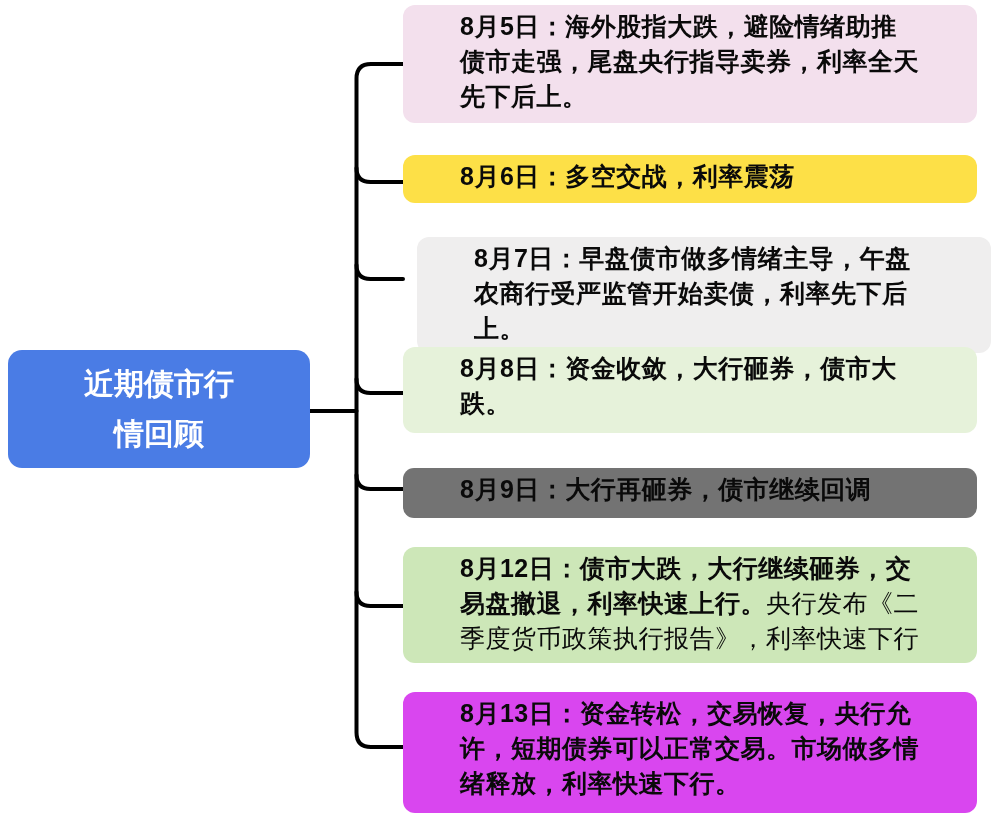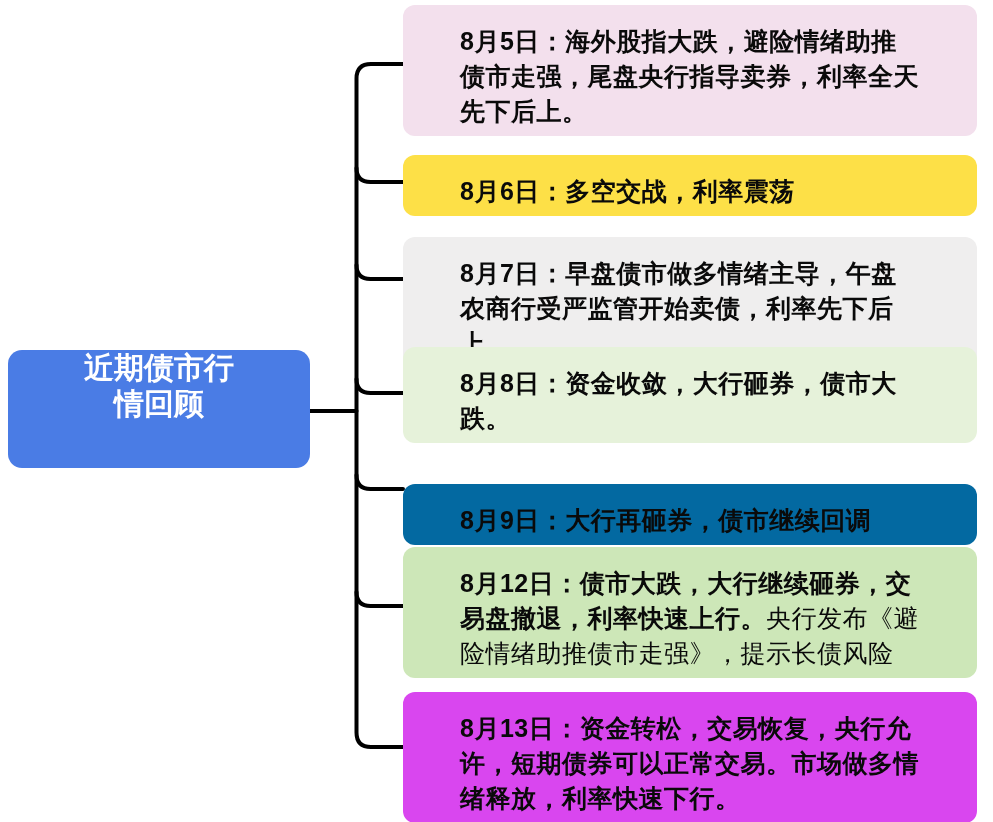--- a/index.html
+++ b/index.html
@@ -14,34 +14,34 @@
   svg.connectors {
     position: absolute; left: 0; top: 0;
     width: 993px; height: 822px;
     pointer-events: none;
   }
   .root-node {
     position: absolute;
     left: 8px; top: 350px;
     width: 302px; height: 118px;
     border-radius: 14px;
-    display: flex; justify-content: center;
+    display: flex; align-items: center; justify-content: center;
     text-align: center;
-    font-size: 30px; line-height: 36px; font-weight: 700;
+    font-size: 30px; line-height: 50px; font-weight: 700;
     color: #ffffff;
     padding: 0 70px;
     box-sizing: border-box;
   }
   .branch-node {
     position: absolute;
     left: 403px;
     width: 574px;
     box-sizing: border-box;
     border-radius: 12px;
-    padding: 19px 58px 7px 57px;
+    padding: 4px 58px 7px 57px;
     font-size: 25px; line-height: 35px;
     color: #0a0a0a;
     letter-spacing: 0.5px;
   }
   .branch-node .seg-bold { font-weight: 700; }
   .branch-node .seg-normal { font-weight: 400; }
 </style>
 </head>
 <body>
 
@@ -62,20 +62,20 @@
     </g>
   </svg>
 
   <div class="root-node" id="root-node" style="background: rgb(74, 124, 229); color: rgb(255, 255, 255);">
     <span>近期债市行情回顾</span>
   </div>
 
   <div id="branch-list">
       <div class="branch-node" style="top: 5px; min-height: 118px; background: rgb(243, 224, 237);"><span class="seg-bold">8月5日：海外股指大跌，避险情绪助推债市走强，尾盘央行指导卖券，利率全天先下后上。</span></div>
       <div class="branch-node" style="top: 155px; min-height: 48px; background: #fde047;"><span class="seg-bold">8月6日：多空交战，利率震荡</span></div>
-      <div class="branch-node" style="top: 237px; min-height: 86px; background: rgb(239, 238, 238);"><span class="seg-bold">8月7日：早盘债市做多情绪主导，午盘农商行受严监管开始卖债，利率先下后上。</span></div>
+      <div class="branch-node" style="top: 237px; min-height: 86px; background: rgb(239, 238, 238); margin-left: 14px;"><span class="seg-bold">8月7日：早盘债市做多情绪主导，午盘农商行受严监管开始卖债，利率先下后上。</span></div>
       <div class="branch-node" style="top: 347px; min-height: 86px; background: rgb(230, 242, 218);"><span class="seg-bold">8月8日：资金收敛，大行砸券，债市大跌。</span></div>
-      <div class="branch-node" style="top: 484px; min-height: 50px; background: #0369a1;"><span class="seg-bold">8月9日：大行再砸券，债市继续回调</span></div>
-      <div class="branch-node" style="top: 547px; min-height: 116px; background: rgb(205, 231, 184);"><span class="seg-bold">8月12日：债市大跌，大行继续砸券，交易盘撤退，利率快速上行。</span><span class="seg-normal">央行发布《避险情绪助推债市走强》，提示长债风险</span></div>
+      <div class="branch-node" style="top: 468px; min-height: 50px; background: #737373; border-radius: 11px;"><span class="seg-bold">8月9日：大行再砸券，债市继续回调</span></div>
+      <div class="branch-node" style="top: 547px; min-height: 116px; background: rgb(205, 231, 184);"><span class="seg-bold">8月12日：债市大跌，大行继续砸券，交易盘撤退，利率快速上行。</span><span class="seg-normal">央行发布《二季度货币政策执行报告》，利率快速下行</span></div>
       <div class="branch-node" style="top: 692px; min-height: 121px; background: #d946ef;"><span class="seg-bold">8月13日：资金转松，交易恢复，央行允许，短期债券可以正常交易。市场做多情绪释放，利率快速下行。</span></div>
     </div>
 
 </div>
 
 </body></html>

